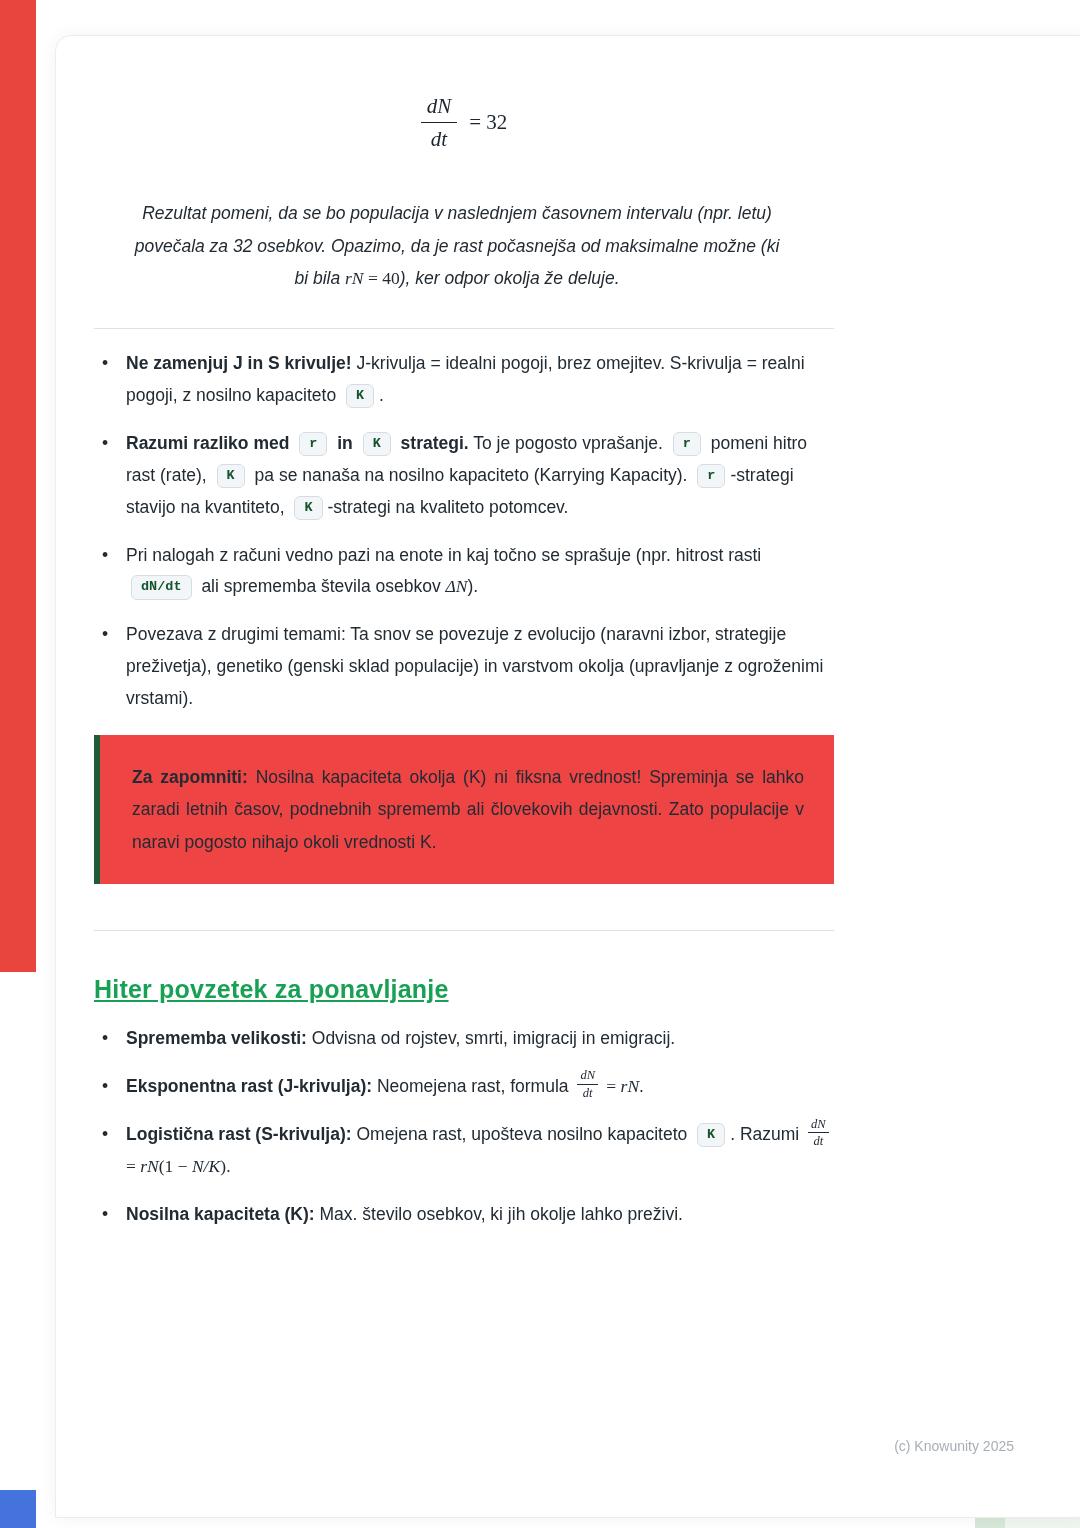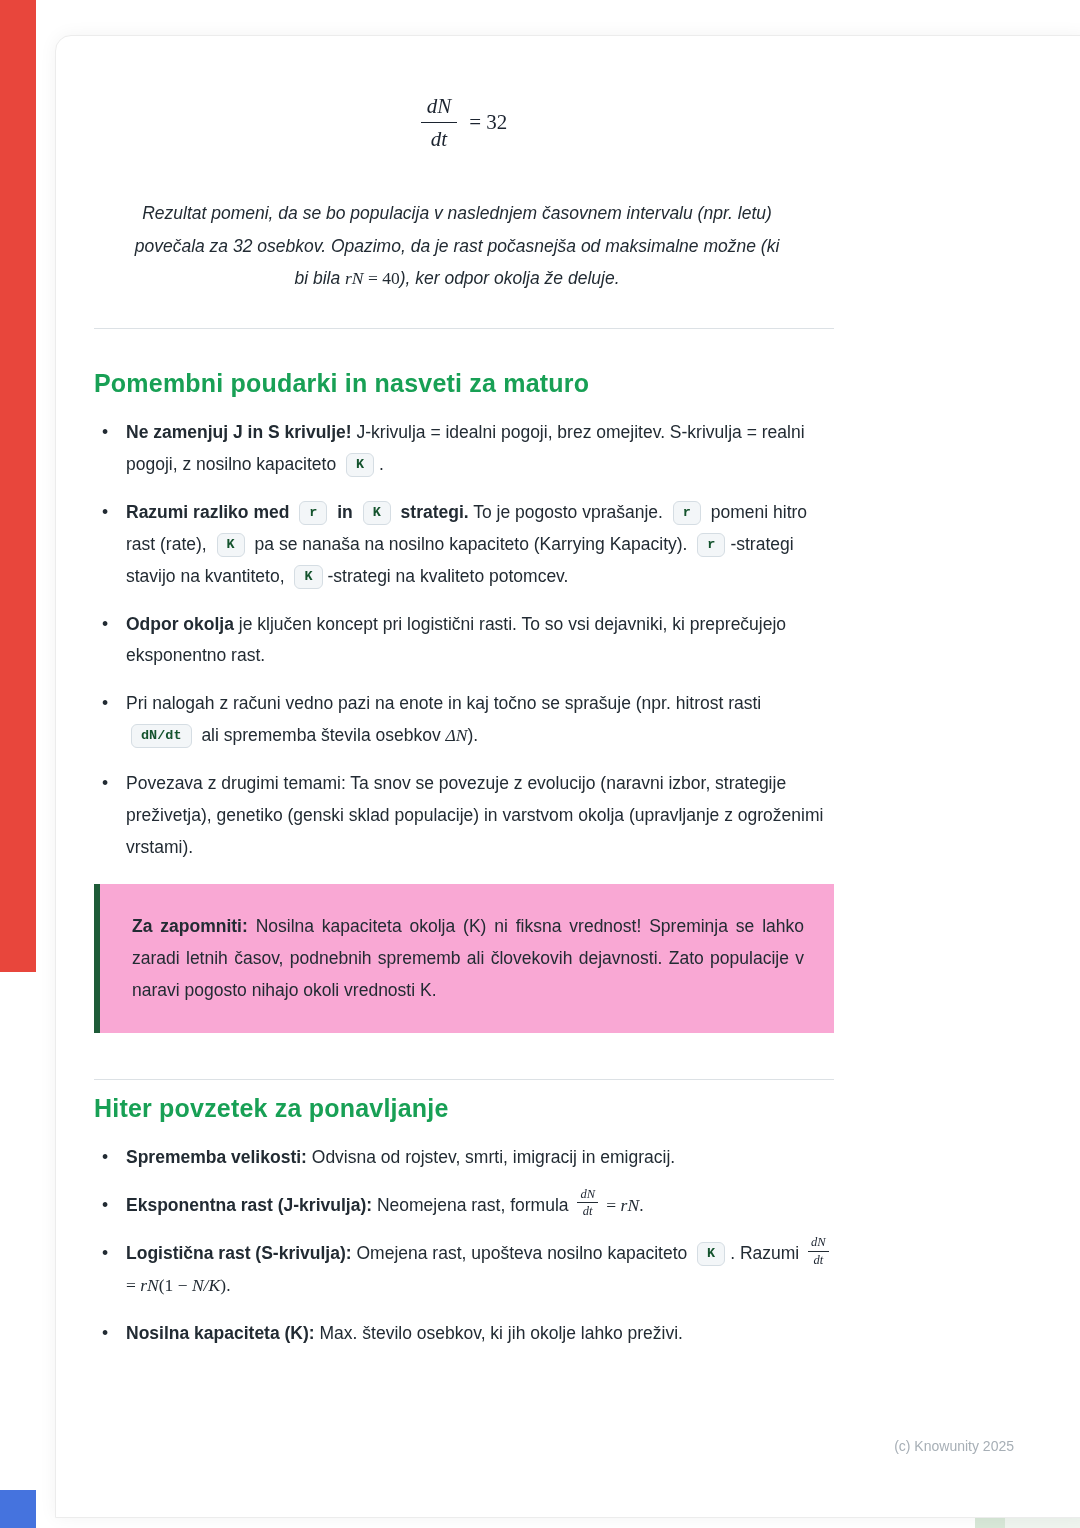--- a/index.html
+++ b/index.html
@@ -37,21 +37,21 @@
     font-style:italic;font-size:17.5px;line-height:1.85;color:#222b33;text-align:center;
   }
 
   .divider{border:none;border-top:1px solid #dce1e5;width:740px;margin:34px 0 0 0;}
   .divider.d2{margin-top:46px;}
 
   .heading{
     margin:40px 0 0 0;font-size:25px;font-weight:700;color:#18a055;letter-spacing:0.2px;
     font-family:"Liberation Sans",sans-serif;
   }
-  .heading.h2{margin-top:14px;}
+  .heading.h2{margin-top:44px;text-decoration:underline;}
 
   ul.bullets{margin:19px 0 0 0;padding:0;list-style:none;width:740px;}
   .bullet-item{
     position:relative;padding-left:32px;margin-bottom:16px;
     font-size:17.5px;line-height:1.82;color:#222b33;
   }
   .bullet-item::before{content:"\2022";position:absolute;left:8px;top:0;color:#222b33;}
 
   .seg-b{font-weight:700;}
   .seg-mi{font-family:"Liberation Serif",serif;font-style:italic;}
@@ -68,21 +68,21 @@
     display:inline-flex;flex-direction:column;align-items:center;
     vertical-align:middle;font-family:"Liberation Serif",serif;font-style:italic;
     font-size:12.5px;line-height:1.15;margin:0 4px;transform:translateY(-3px);
     color:#1c2430;
   }
   .ifrac .fnum{border-bottom:1px solid #222b33;padding:0 3px 1px;}
   .ifrac .fden{padding-top:1px;}
 
   .callout{
     margin:20px 0 0 0;width:740px;box-sizing:border-box;
-    background:#f9a8d4;border-left:6px solid #1e5b38;
+    background:#ef4444;border-left:6px solid #1e5b38;
     padding:26px 30px 26px 32px;
   }
   .callout p{margin:0;font-size:17.5px;line-height:1.85;text-align:justify;color:#222b33;}
 
   .footer{
     position:absolute;top:1438px;right:66px;
     font-size:14px;color:#a7afb6;
   }
 </style>
 </head>
@@ -101,26 +101,24 @@
         <span class="num">dN</span>
         <span class="den">dt</span>
       </span>
       <span class="rhs">= 32</span>
     </div>
 
     <p class="intro"><span>Rezultat pomeni, da se bo populacija v naslednjem časovnem intervalu (npr. letu) povečala za 32 osebkov. Opazimo, da je rast počasnejša od maksimalne možne (ki bi bila </span><span class="seg-mi">rN</span><span class="seg-mn"> = 40</span><span>), ker odpor okolja že deluje.</span></p>
 
     <hr class="divider">
 
-    <h2 class="heading">Pomembni poudarki in nasveti za maturo</h2>
 
     <ul class="bullets">
         <li class="bullet-item"><span class="seg-b">Ne zamenjuj J in S krivulje!</span><span> J-krivulja = idealni pogoji, brez omejitev. S-krivulja = realni pogoji, z nosilno kapaciteto </span><span class="chip">K</span><span>.</span></li>
         <li class="bullet-item"><span class="seg-b">Razumi razliko med </span><span class="chip">r</span><span class="seg-b"> in </span><span class="chip">K</span><span class="seg-b"> strategi.</span><span> To je pogosto vprašanje. </span><span class="chip">r</span><span> pomeni hitro rast (rate), </span><span class="chip">K</span><span> pa se nanaša na nosilno kapaciteto (Karrying Kapacity). </span><span class="chip">r</span><span>-strategi stavijo na kvantiteto, </span><span class="chip">K</span><span>-strategi na kvaliteto potomcev.</span></li>
-        <li class="bullet-item"><span class="seg-b">Odpor okolja</span><span> je ključen koncept pri logistični rasti. To so vsi dejavniki, ki preprečujejo eksponentno rast.</span></li>
         <li class="bullet-item"><span>Pri nalogah z računi vedno pazi na enote in kaj točno se sprašuje (npr. hitrost rasti </span><span class="chip">dN/dt</span><span> ali sprememba števila osebkov </span><span class="seg-mi">ΔN</span><span>).</span></li>
         <li class="bullet-item"><span>Povezava z drugimi temami: Ta snov se povezuje z evolucijo (naravni izbor, strategije preživetja), genetiko (genski sklad populacije) in varstvom okolja (upravljanje z ogroženimi vrstami).</span></li>
       </ul>
 
     <div class="callout">
       <p><span class="seg-b">Za zapomniti:</span><span> Nosilna kapaciteta okolja (K) ni fiksna vrednost! Spreminja se lahko zaradi letnih časov, podnebnih sprememb ali človekovih dejavnosti. Zato populacije v naravi pogosto nihajo okoli vrednosti K.</span></p>
     </div>
 
     <hr class="divider d2">
 

